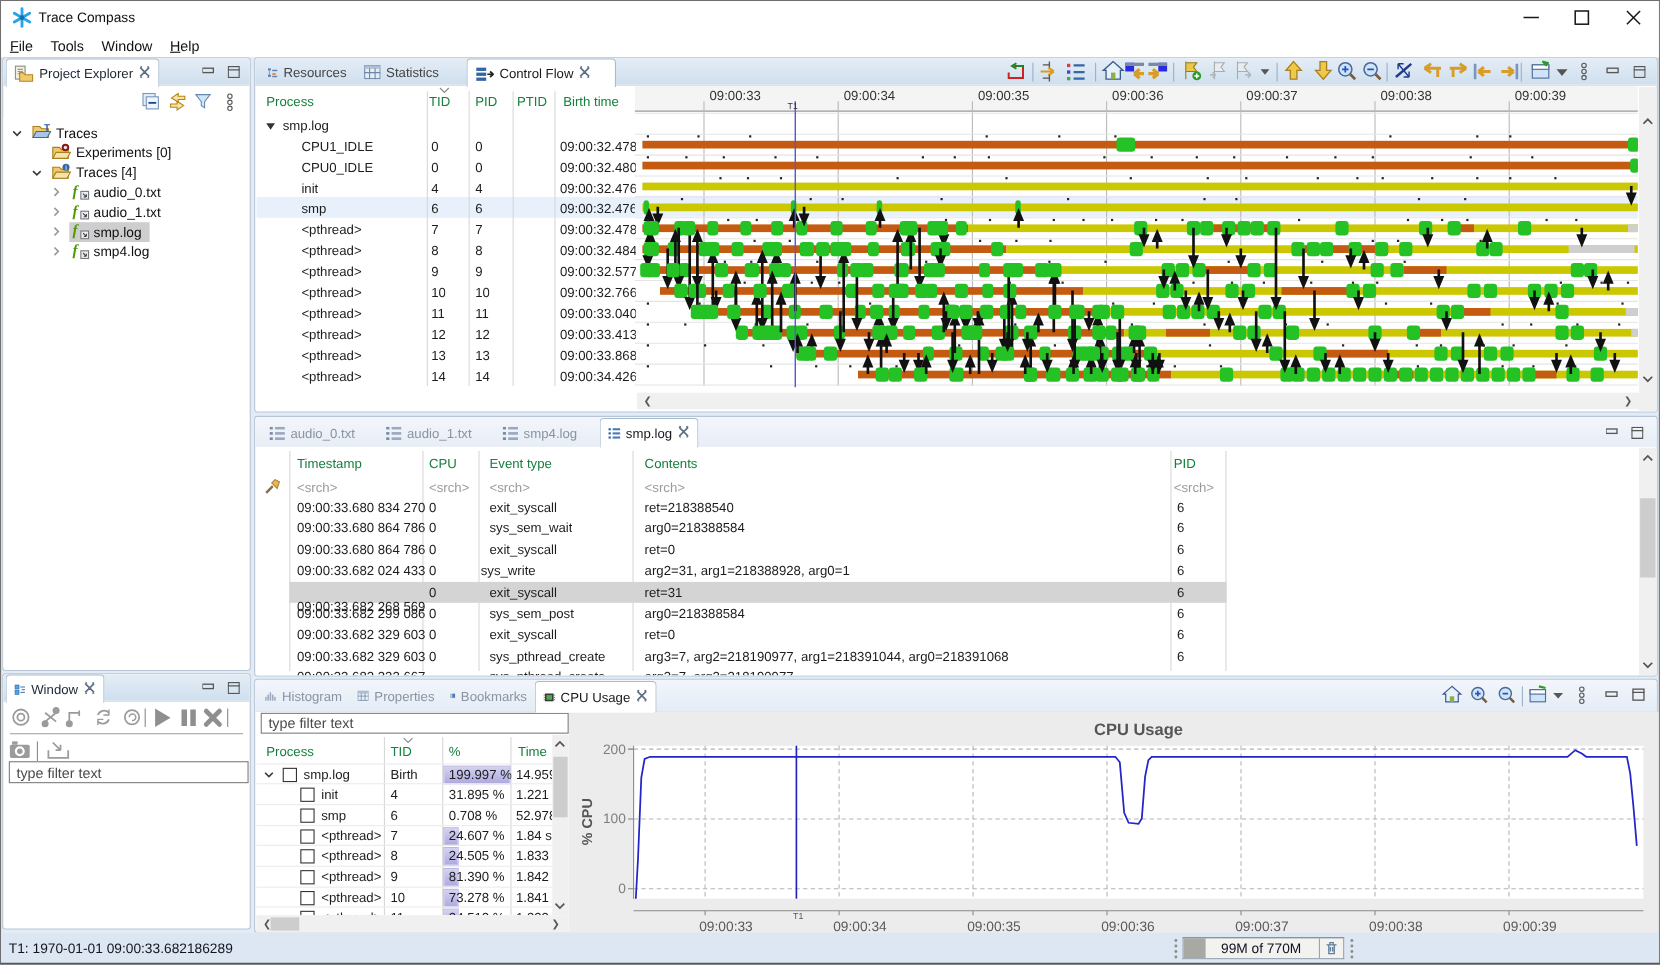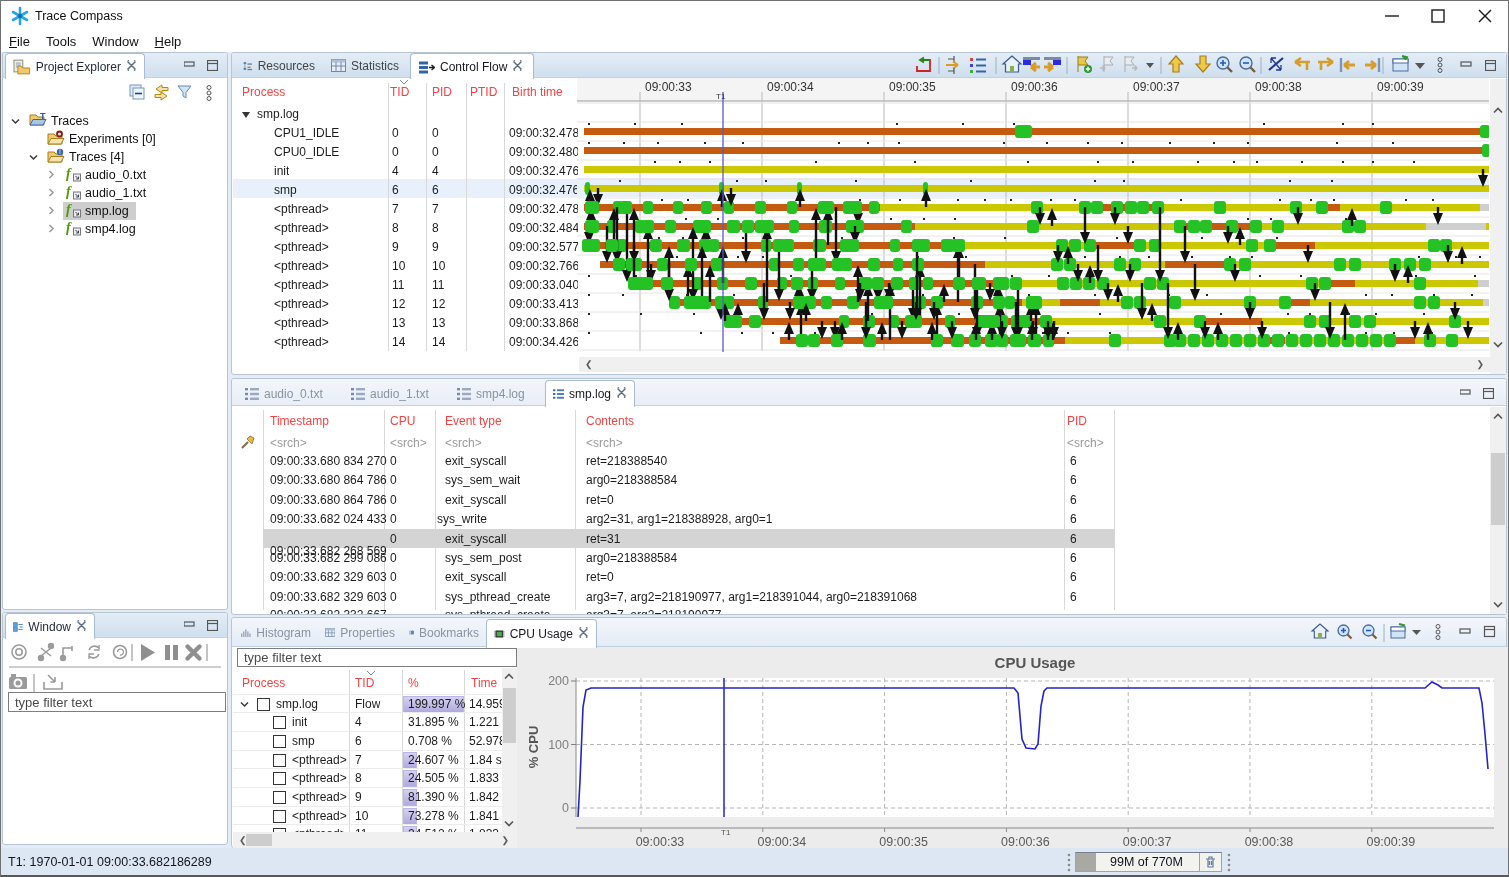--- a/index.html
+++ b/index.html
@@ -5,21 +5,21 @@
 body{width:1509px;height:877px;font-family:"Liberation Sans",sans-serif;font-size:12px;color:#1c1c1c;background:#e3ecf6;position:relative;overflow:hidden}
 .win{position:absolute;inset:0;border:1px solid #707070;border-bottom:2px solid #585858}
 .titlebar{position:absolute;left:1px;top:1px;right:1px;height:30px;background:#fff}
 .menubar{position:absolute;left:1px;top:31px;right:1px;height:21px;background:#fff}
 .menubar span{display:inline-block;margin-left:16px;margin-top:3px;font-size:13px;color:#111}
 .panel{position:absolute;background:#fff;border:1px solid #b8c5d5;border-radius:3px}
 .tabstrip{position:absolute;left:0;top:0;right:0;height:25px;background:linear-gradient(#e4edf6,#cfdfee);border-bottom:1px solid #c2d1e1;border-radius:3px 3px 0 0}
 .tab{position:absolute;top:0;height:25px;display:flex;align-items:center;font-size:12px;color:#444;padding:0 7px;white-space:nowrap}
 .tab.active{background:#fff;border:1px solid #a8bccf;border-bottom:none;border-radius:4px 4px 0 0;color:#15181d;height:26px;z-index:3}
 .mmbtn{position:absolute;top:7px;width:11px;height:11px}
-.colhdr{position:absolute;font-size:12px;color:#ef4444}
+.colhdr{position:absolute;font-size:12px;color:#15803d}
 .vline{position:absolute;width:1px;background:#d8d8d8}
 .hline{position:absolute;height:1px;background:#ececec}
 .cell{position:absolute;font-size:12px;white-space:nowrap;overflow:hidden}
 .sb{position:absolute;background:#f0f0f0}
 .sbthumb{position:absolute;background:#cdcdcd}
 .sbarrow{position:absolute;font-size:9px;color:#5a5a5a;line-height:9px}
 .fbox{position:absolute;border:1px solid #7e7e7e;background:#fff;font-size:13px;color:#333;display:flex;align-items:center;padding-left:6px}
 .chk{position:absolute;width:13px;height:13px;border:1.4px solid #333;background:#fff}
 .pbar{position:absolute;background:linear-gradient(#d4d2f0,#aeaadf);border:1px solid #b9b6e6}
 </style></head><body>
@@ -241,21 +241,21 @@
 <div class="tab" style="left:92px;width:84px">
       <svg width="15" height="13" viewBox="0 0 15 13">
         <rect x="0.5" y="0.5" width="14" height="12" fill="#e8eef5" stroke="#6c87a8"></rect>
         <rect x="0.5" y="0.5" width="14" height="3" fill="#aebfd4"></rect>
         <line x1="5" y1="3" x2="5" y2="13" stroke="#6c87a8"></line>
         <line x1="10" y1="3" x2="10" y2="13" stroke="#6c87a8"></line>
         <line x1="0" y1="7" x2="15" y2="7" stroke="#6c87a8"></line>
       </svg>
       <span style="margin-left:5px">Statistics</span>
     </div>
-<div class="tab active" style="left:178px;width:124px">
+<div class="tab active" style="left:192px;width:136px">
       <svg width="17" height="14" viewBox="0 0 17 14">
         <g fill="#3465a4">
           <rect x="1" y="1.5" width="9" height="3"></rect>
           <rect x="1" y="6" width="9" height="3"></rect>
           <rect x="1" y="10.5" width="9" height="3"></rect>
         </g>
         <path d="M11 7.5 L16 7.5 M13.5 5 L16.5 7.5 L13.5 10" stroke="#222" fill="none" stroke-width="1.5"></path>
       </svg>
       <span style="margin-left:5px;color:#15181d">Control Flow</span>
       <span style="margin-left:5px"><svg width="11" height="11" viewBox="0 0 11 11">
@@ -1448,21 +1448,21 @@
 <div class="vline" style="left:116px;top:2px;height:162px"></div>
 <div class="vline" style="left:169px;top:2px;height:162px"></div>
 <div class="vline" style="left:231px;top:2px;height:162px"></div>
 <div class="hline" style="left:0;top:26px;width:269px"></div>
 <svg width="9" height="9" style="position:absolute;left:7px;top:32px">
         <path d="M1 2.5 L4.5 6 L8 2.5" stroke="#3c3c3c" stroke-width="1.5" fill="none"></path>
       </svg>
 <div class="chk" style="left:24px;top:30px"></div>
       <span class="cell" style="left:43px;top:29px">smp.log</span>
 <div class="pbar" style="left:170px;top:28px;width:61px;height:17px"></div>
-<span class="cell" style="left:122px;top:29px">Flow</span>
+<span class="cell" style="left:122px;top:29px">Birth</span>
 <span class="cell" style="left:175px;top:29px">199.997 %</span>
       <span class="cell" style="left:236px;top:29px;width:33px">14.959</span>
 <div class="hline" style="left:0;top:44px;width:269px"></div>
 <div class="chk" style="left:40px;top:48px"></div>
       <span class="cell" style="left:59px;top:47px">init</span>
 <span class="cell" style="left:122px;top:47px">4</span>
 <span class="cell" style="left:175px;top:47px">31.895 %</span>
       <span class="cell" style="left:236px;top:47px;width:33px">1.221 m</span>
 <div class="hline" style="left:0;top:63px;width:269px"></div>
 <div class="chk" style="left:40px;top:67px"></div>

